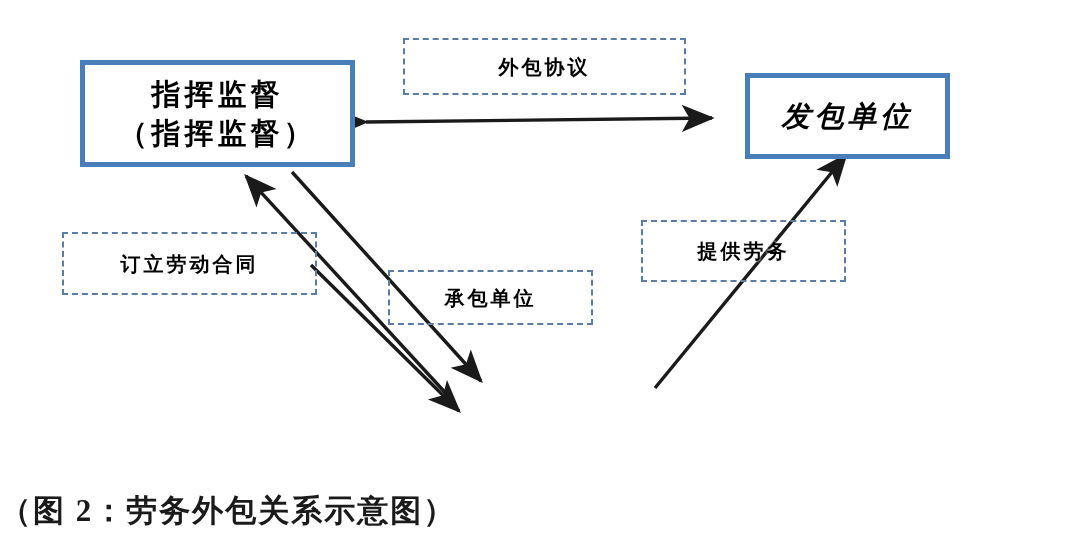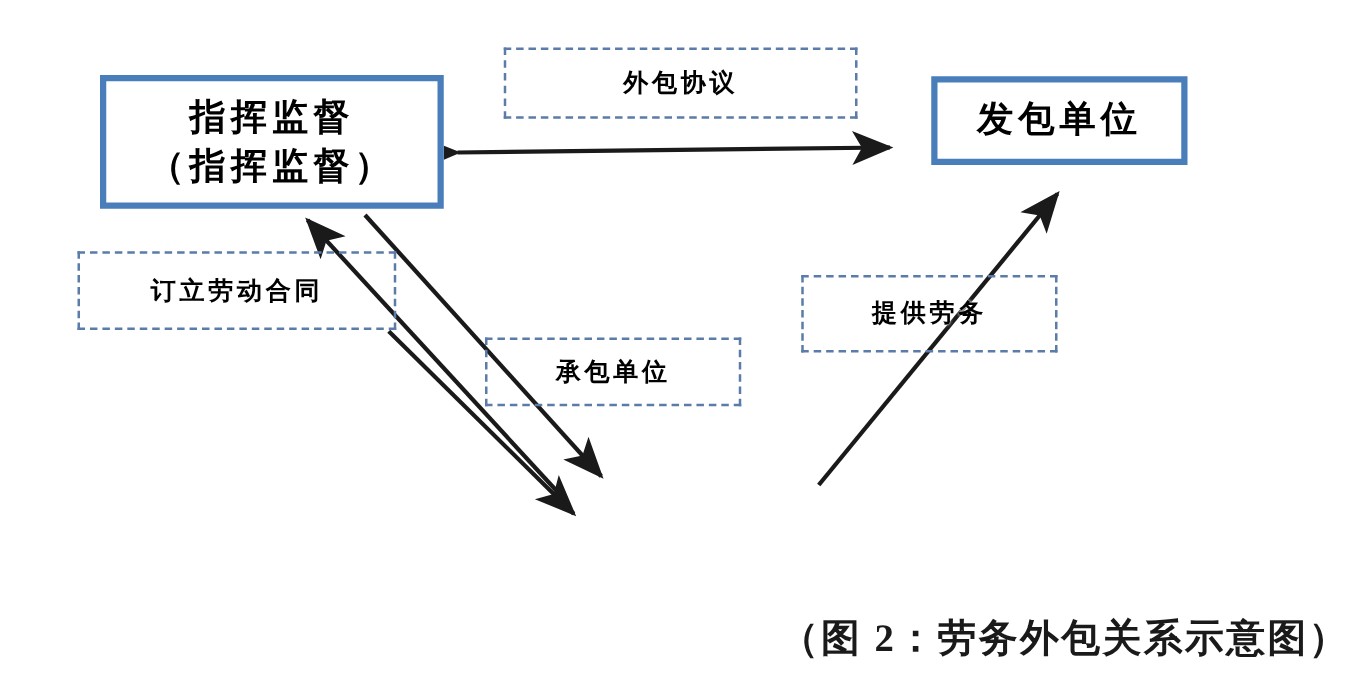--- a/index.html
+++ b/index.html
@@ -43,21 +43,21 @@
     display: block;
     color: #000000;
     font-weight: 700;
     font-size: 29px;
     letter-spacing: 4px;
     line-height: 1.32;
     white-space: nowrap;
   }
 
   #entity-contractor { left: 80px;  top: 60px;  width: 275px; height: 107px; }
-  #entity-client     { left: 745px; top: 61px;  width: 205px; height: 71px; }
+  #entity-client     { left: 745px; top: 73px;  width: 205px; height: 86px; font-style: italic; }
   #entity-worker     { left: 472px; top: 390px; width: 198px; height: 68px; }
 
   
   .label-box {
     position: absolute;
     box-sizing: border-box;
     background: transparent;
     border: 2px dashed #5b7ca8;
     display: flex;
     align-items: center;
@@ -68,31 +68,31 @@
     color: #000000;
     font-weight: 700;
     font-size: 20px;
     letter-spacing: 3px;
     line-height: 1;
     white-space: nowrap;
     text-shadow: 0 0 1px rgba(255,255,255,0.95), 0 0 3px rgba(255,255,255,0.9);
   }
 
   #label-outsourcing-agreement { left: 403px; top: 38px;  width: 283px; height: 57px; }
-  #label-labor-contract        { left: 62px;  top: 201px; width: 255px; height: 63px; }
+  #label-labor-contract        { left: 62px;  top: 232px; width: 255px; height: 63px; }
   #label-command-supervision   { left: 388px; top: 270px; width: 205px; height: 55px; }
   #label-provide-labor         { left: 641px; top: 220px; width: 205px; height: 62px; }
 
   
   #caption {
     position: absolute;
     left: 0;
     top: 490px;
     width: 1080px;
-    text-align: right;
+    text-align: left;
     font-size: 31px;
     font-weight: 700;
     color: #1a1a1a;
     letter-spacing: 2px;
     white-space: nowrap;
     z-index: 5;
   }
 </style>
 </head>
 <body>

